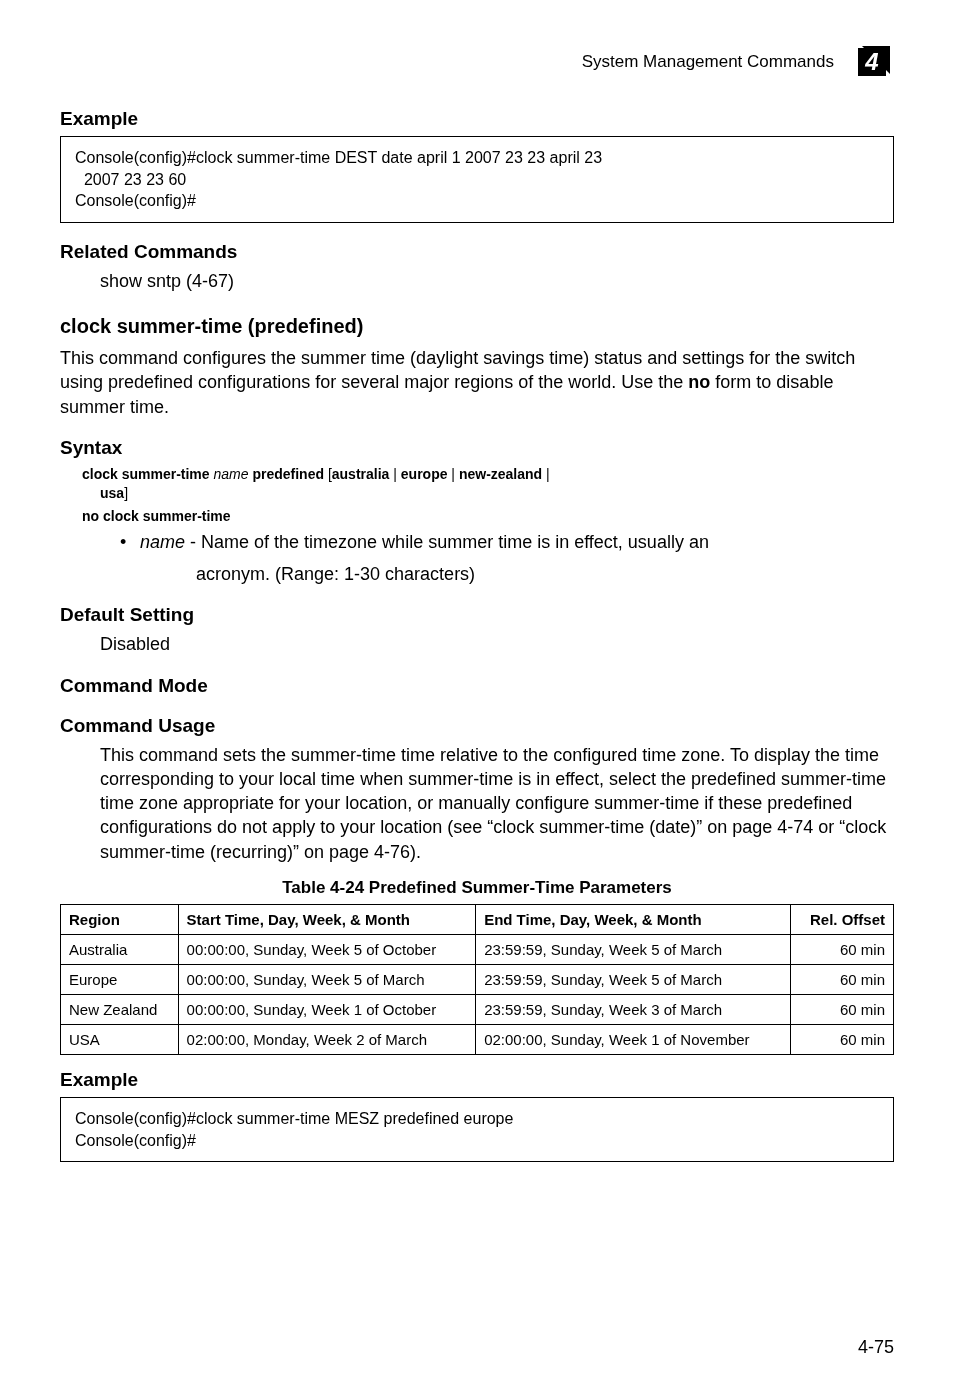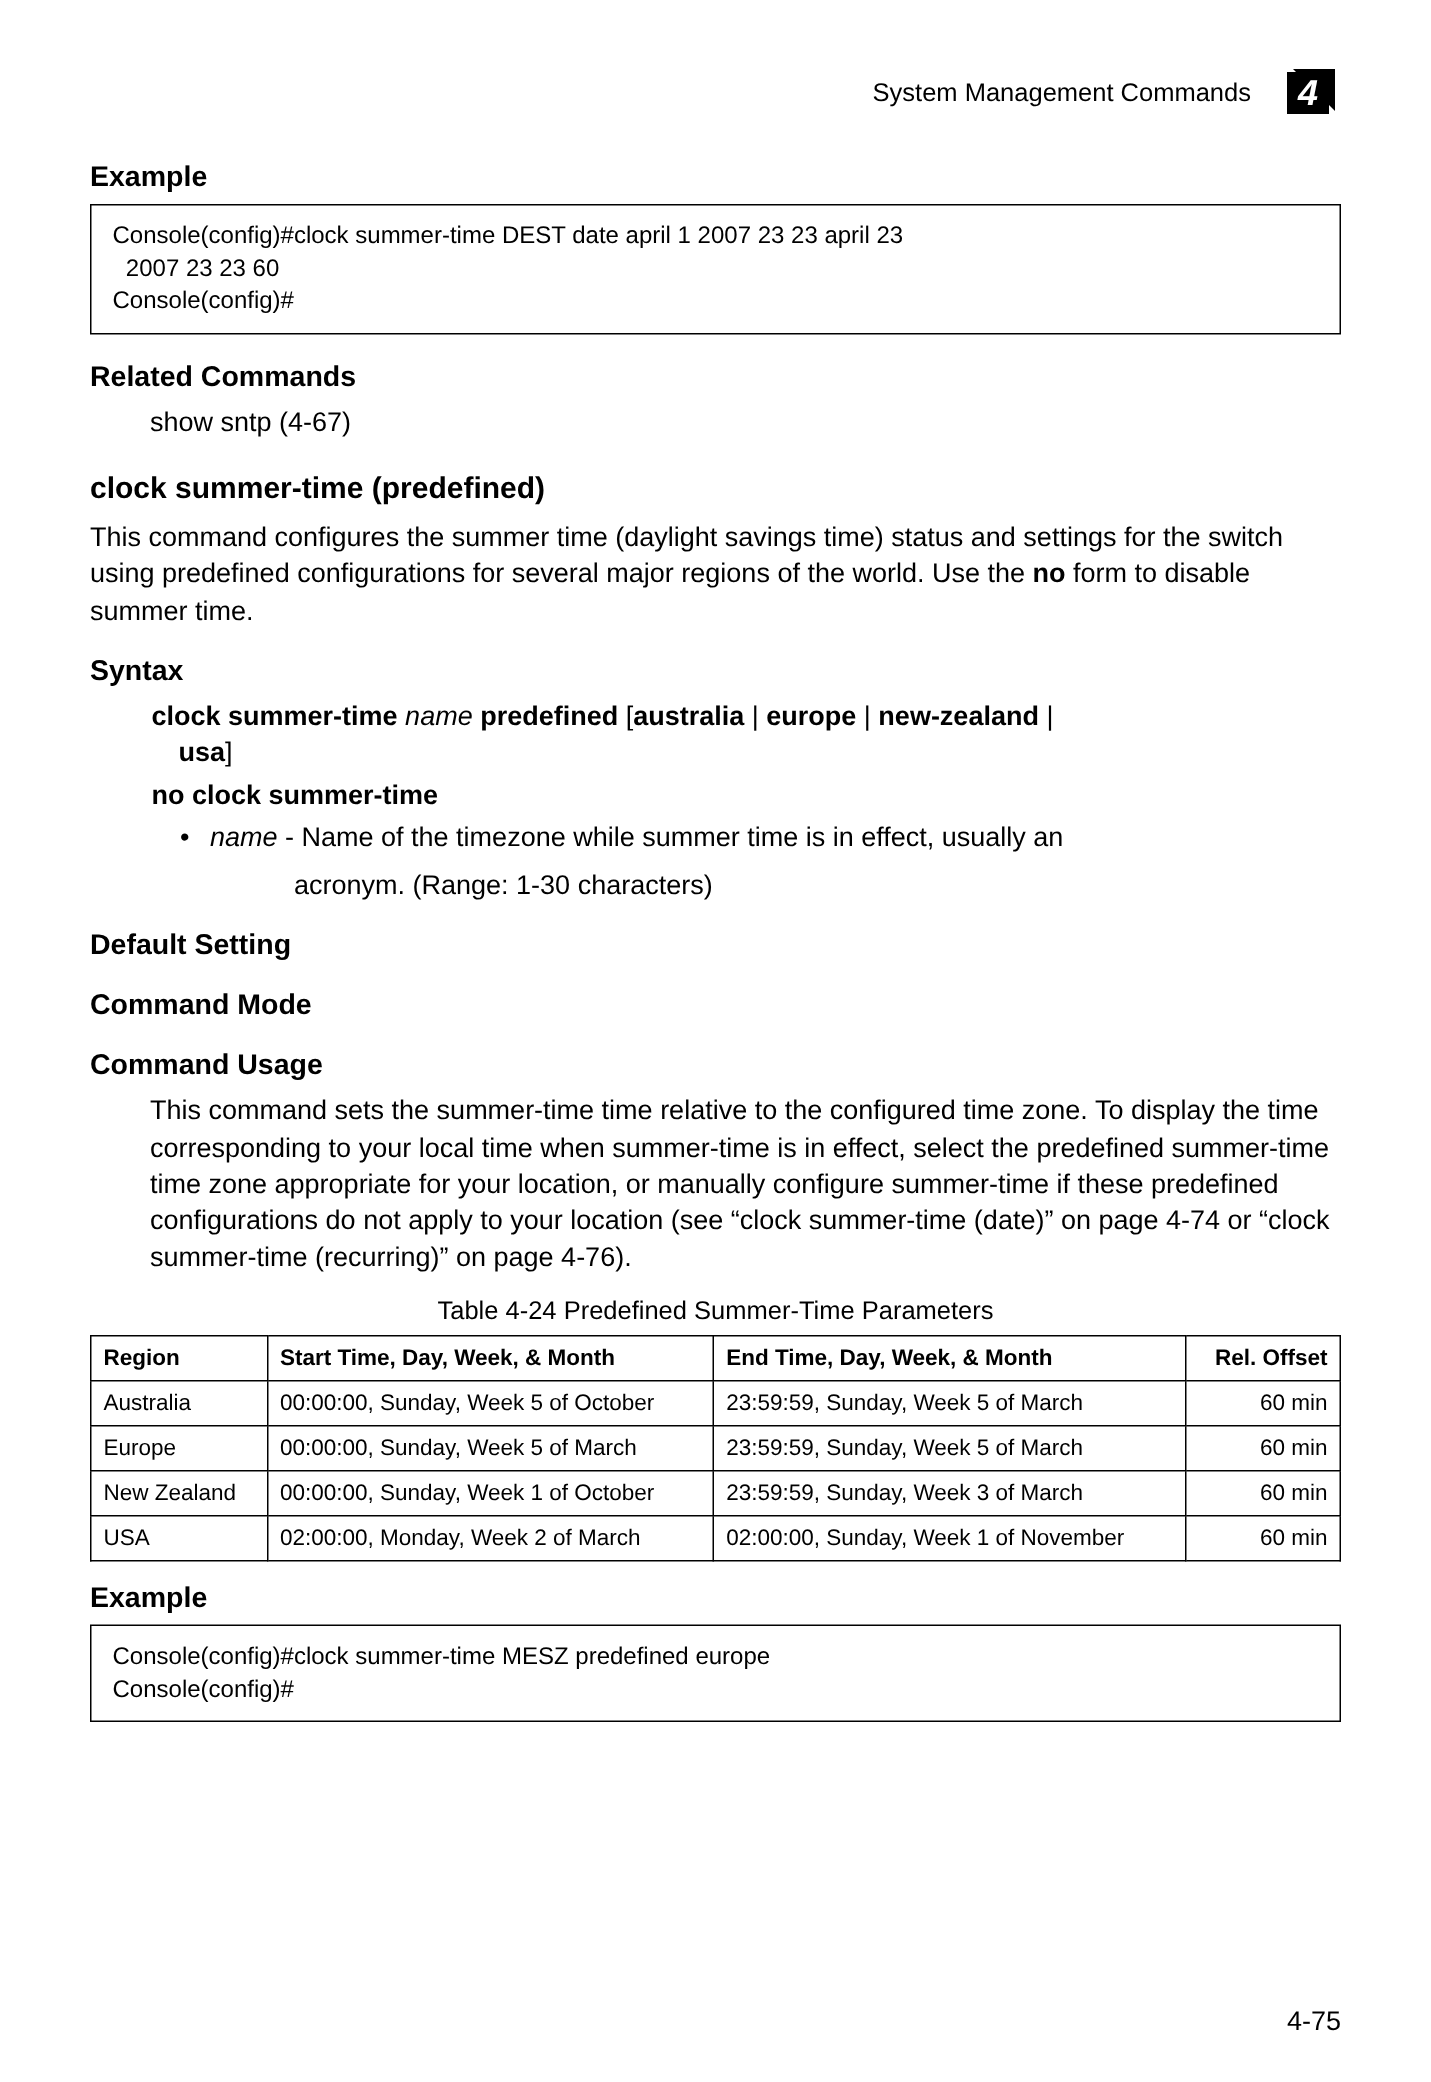--- a/index.html
+++ b/index.html
@@ -58,22 +58,22 @@
   }
   .body-text {
     font-size: 18px;
     line-height: 1.35;
     margin: 2px 0 8px 0;
   }
   .indent-1 {
     margin-left: 40px;
   }
   .syntax-block {
-    margin-left: 41px;
-    font-size: 18px;
+    margin-left: 22px;
+    font-size: 14px;
     line-height: 1.35;
     margin-bottom: 4px;
   }
   .syntax-block .hang {
     padding-left: 18px;
   }
   .bullet-row {
     margin-left: 60px;
     font-size: 18px;
     line-height: 1.35;
@@ -83,21 +83,21 @@
     display: inline-block;
     width: 20px;
   }
   .bullet-hang {
     padding-left: 76px;
   }
   .bold { font-weight: bold; }
   .italic { font-style: italic; }
   .table-caption {
     text-align: center;
-    font-weight: normal;
+    font-weight: bold;
     font-size: 17px;
     margin-top: 14px;
     margin-bottom: 6px;
   }
   table.data {
     border-collapse: collapse;
     width: 100%;
     font-size: 15px;
   }
   table.data th, table.data td {
@@ -154,20 +154,21 @@
     <span class="hang"><span class="bold">usa</span><span>]</span></span>
   </div>
   <div class="syntax-block bold">no clock summer-time</div>
 
   <div class="bullet-row">
     <span class="bullet-dot">•</span><span class="italic">name</span><span> - Name of the timezone while summer time is in effect, usually an</span>
   </div>
   <div class="body-text bullet-hang" style="margin-left:60px; padding-left:76px;">acronym. (Range: 1-30 characters)</div>
 
   <div class="section-heading">Default Setting</div>
+  <div class="body-text indent-1">Disabled</div>
 
   <div class="section-heading">Command Mode</div>
 
   <div class="section-heading">Command Usage</div>
   <div class="body-text indent-1">This command sets the summer-time time relative to the configured time zone. To display the time corresponding to your local time when summer-time is in effect, select the predefined summer-time time zone appropriate for your location, or manually configure summer-time if these predefined configurations do not apply to your location (see “clock summer-time (date)” on page 4-74 or “clock summer-time (recurring)” on page 4-76).</div>
 
   <div class="table-caption">Table 4-24  Predefined Summer-Time Parameters</div>
   <table class="data">
     <thead>
       <tr>

